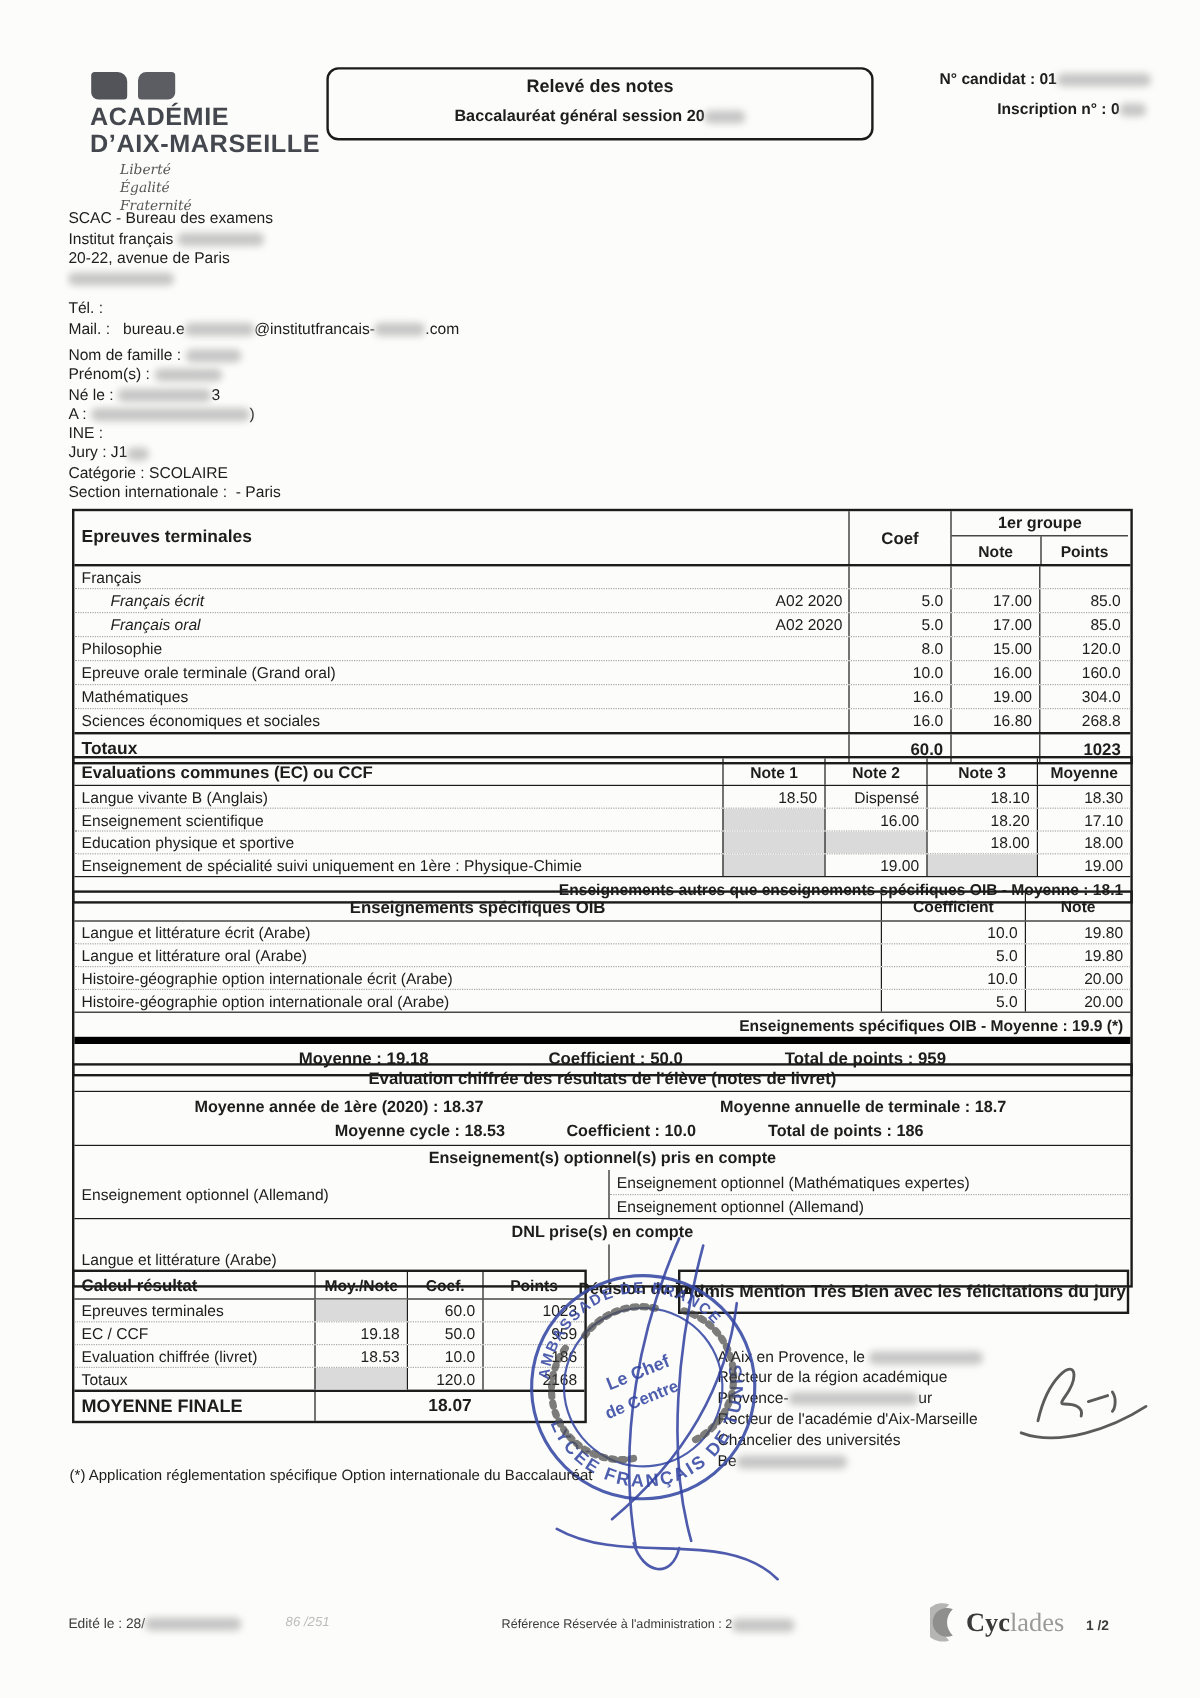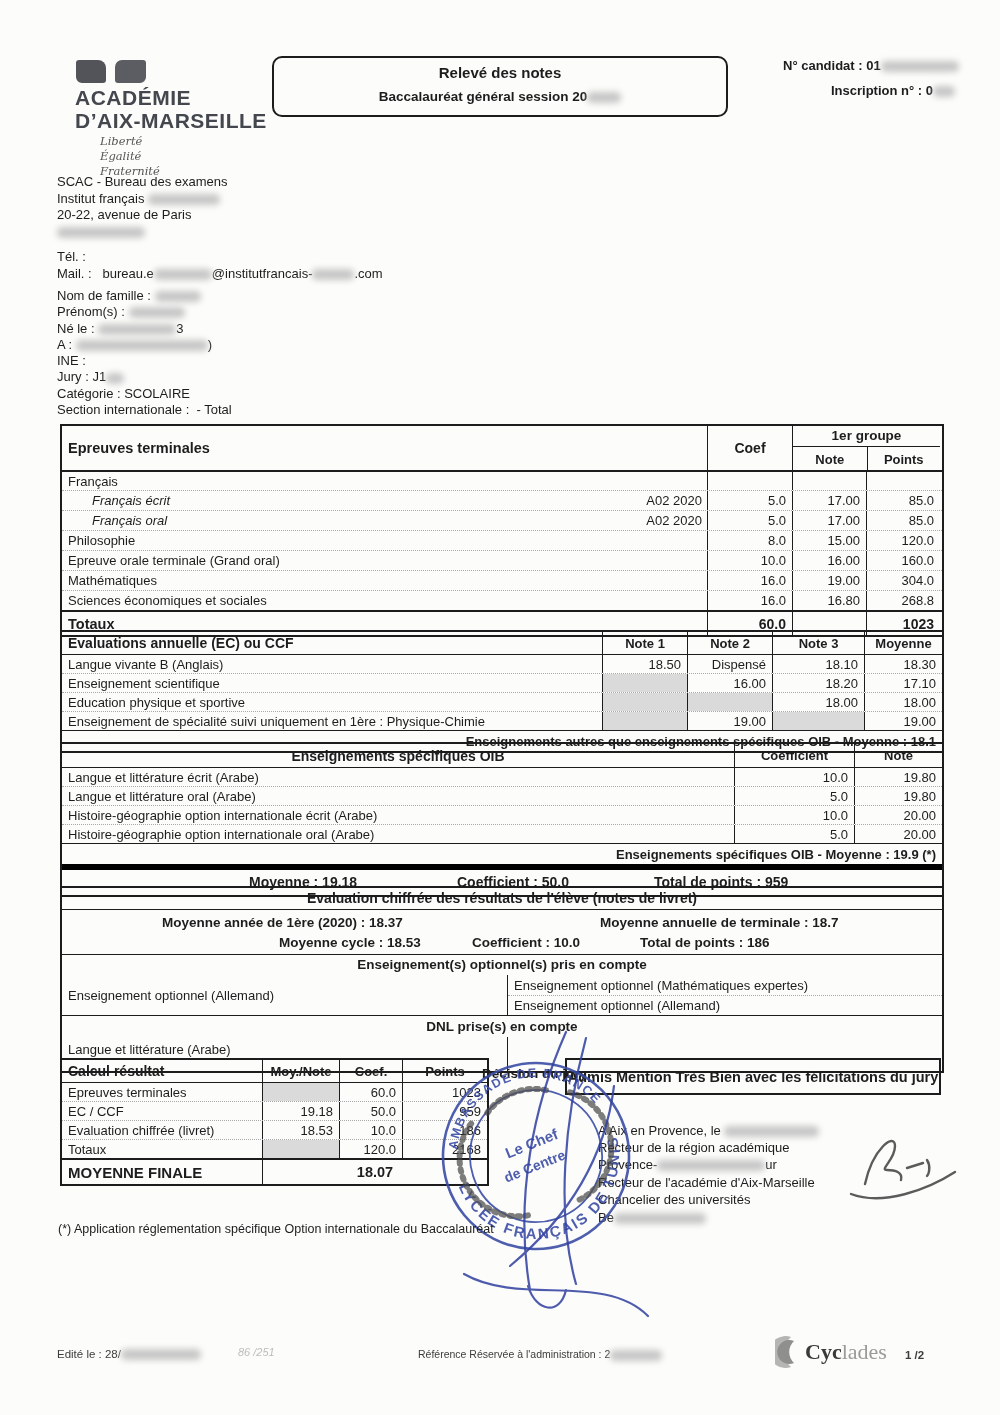--- a/index.html
+++ b/index.html
@@ -74,21 +74,21 @@
   </div>
 
   <div class="abs" style="left:57px;top:288px;line-height:16.3px;">
     <div class="line"><span>Nom de famille :</span> <span class="blur" style="width:46px;"></span></div>
     <div class="line"><span>Prénom(s) :</span> <span class="blur" style="width:56px;"></span></div>
     <div class="line"><span>Né le :</span> <span class="blur" style="width:78px;"></span><span>3</span></div>
     <div class="line"><span>A :</span> <span class="blur" style="width:132px;"></span><span>)</span></div>
     <div class="line">INE :</div>
     <div class="line"><span>Jury : J1</span><span class="blur" style="width:18px;"></span></div>
     <div class="line">Catégorie : SCOLAIRE</div>
-    <div class="line"><span>Section internationale :</span>&nbsp; <span>- Total</span></div>
+    <div class="line"><span>Section internationale :</span>&nbsp; <span>- Paris</span></div>
   </div>
 
   <div class="tbl" style="left:60px;top:424px;width:880px;">
     <div class="hrow" style="height:44px;">
       <div class="c lft" style="width:645px;font-size:14.5px;">Epreuves terminales</div>
       <div class="c ctr vl" style="width:85px;font-size:14px;">Coef</div>
       <div class="vl" style="width:148px;box-sizing:border-box;">
         <div style="height:20px;line-height:20px;text-align:center;font-size:13.5px;border-bottom:1.3px solid #1c1c1c;">1er groupe</div>
         <div style="display:flex;height:24px;">
           <div class="c ctr" style="width:74px;">Note</div>
@@ -148,21 +148,21 @@
     <div class="trow" style="height:23px;">
       <div class="c lft" style="width:645px;font-size:14.5px;">Totaux</div>
       <div class="c vl rt" style="width:85px;font-size:14px;">60.0</div>
       <div class="c vl" style="width:74px;"></div>
       <div class="c vl rt" style="width:74px;font-size:14px;">1023</div>
     </div>
   </div>
 
   <div class="tbl" style="left:60px;top:630px;width:880px;">
     <div class="hrow" style="height:22px;border-bottom-width:1.5px;">
-      <div class="c lft" style="width:540px;font-size:14px;">Evaluations annuelle (EC)  ou CCF</div>
+      <div class="c lft" style="width:540px;font-size:14px;">Evaluations communes (EC)  ou CCF</div>
       <div class="c ctr vl" style="width:85px;">Note 1</div>
       <div class="c ctr vl" style="width:85px;">Note 2</div>
       <div class="c ctr vl" style="width:92px;">Note 3</div>
       <div class="c ctr vl" style="width:78px;">Moyenne</div>
     </div>
     <div class="brow" style="height:18px;">
       <div class="c lft" style="width:540px;">Langue vivante B (Anglais)</div>
       <div class="c vl rt" style="width:85px;">18.50</div>
       <div class="c vl rt" style="width:85px;">Dispensé</div>
       <div class="c vl rt" style="width:92px;">18.10</div>

